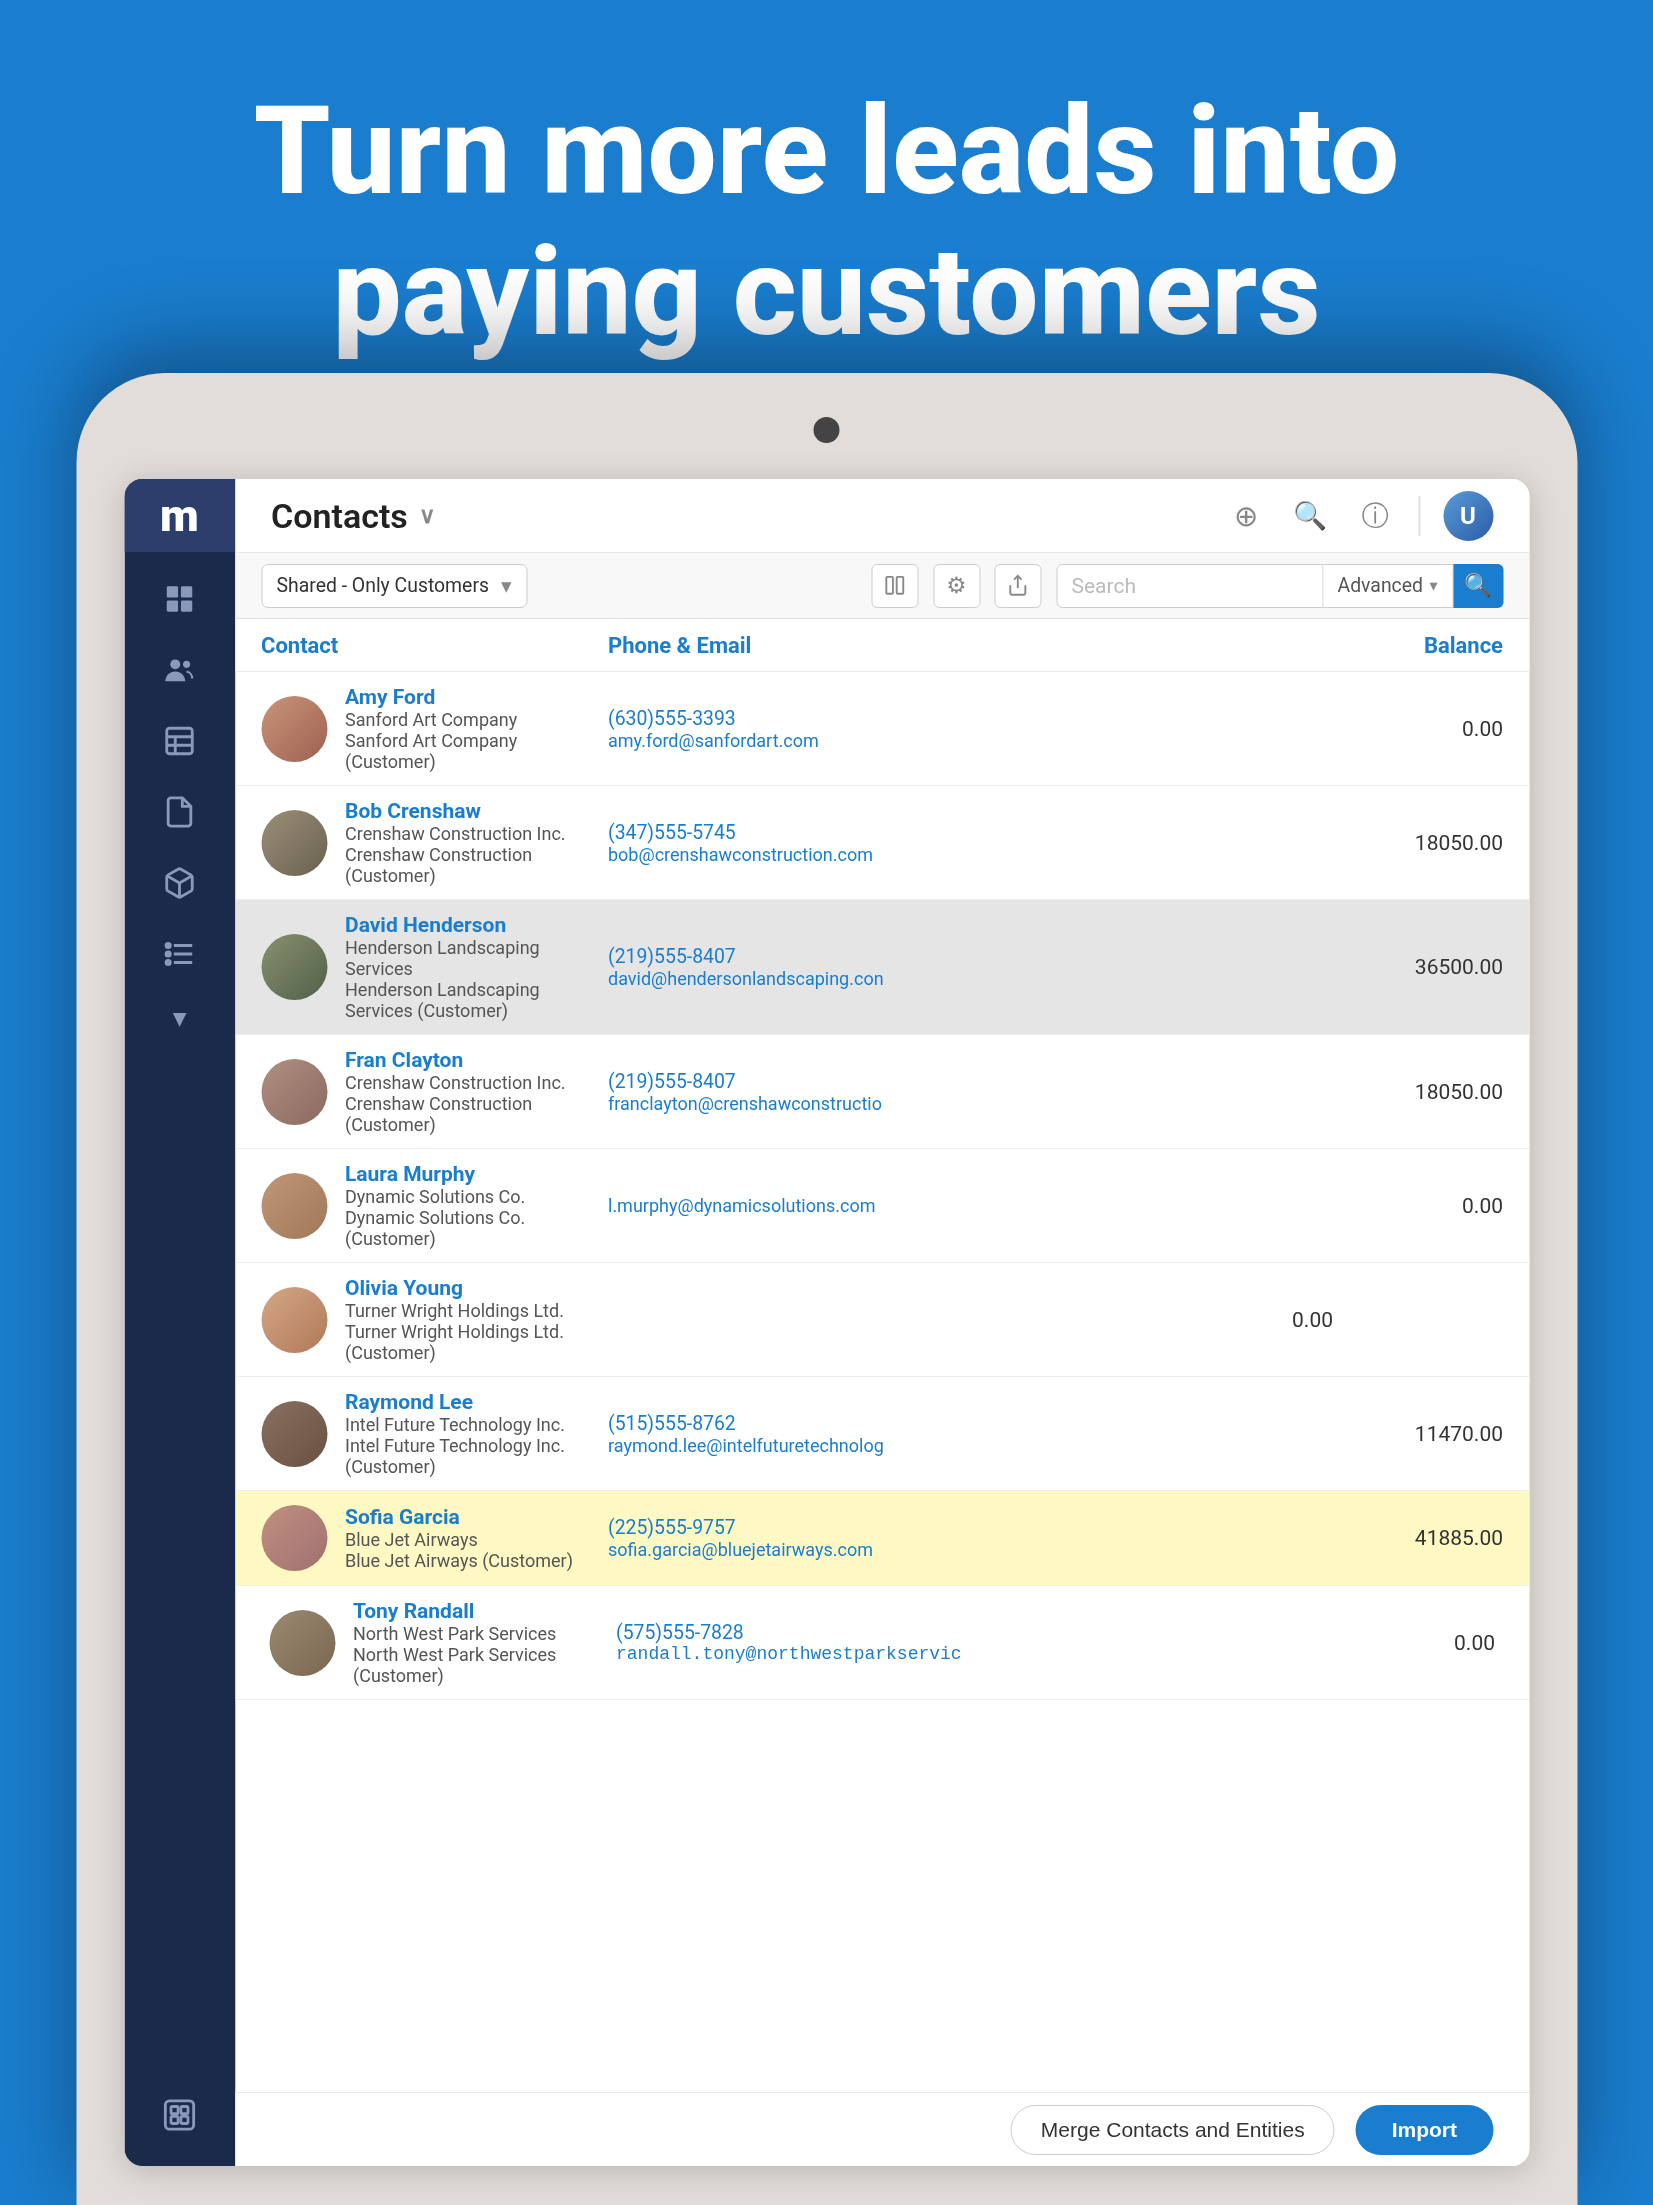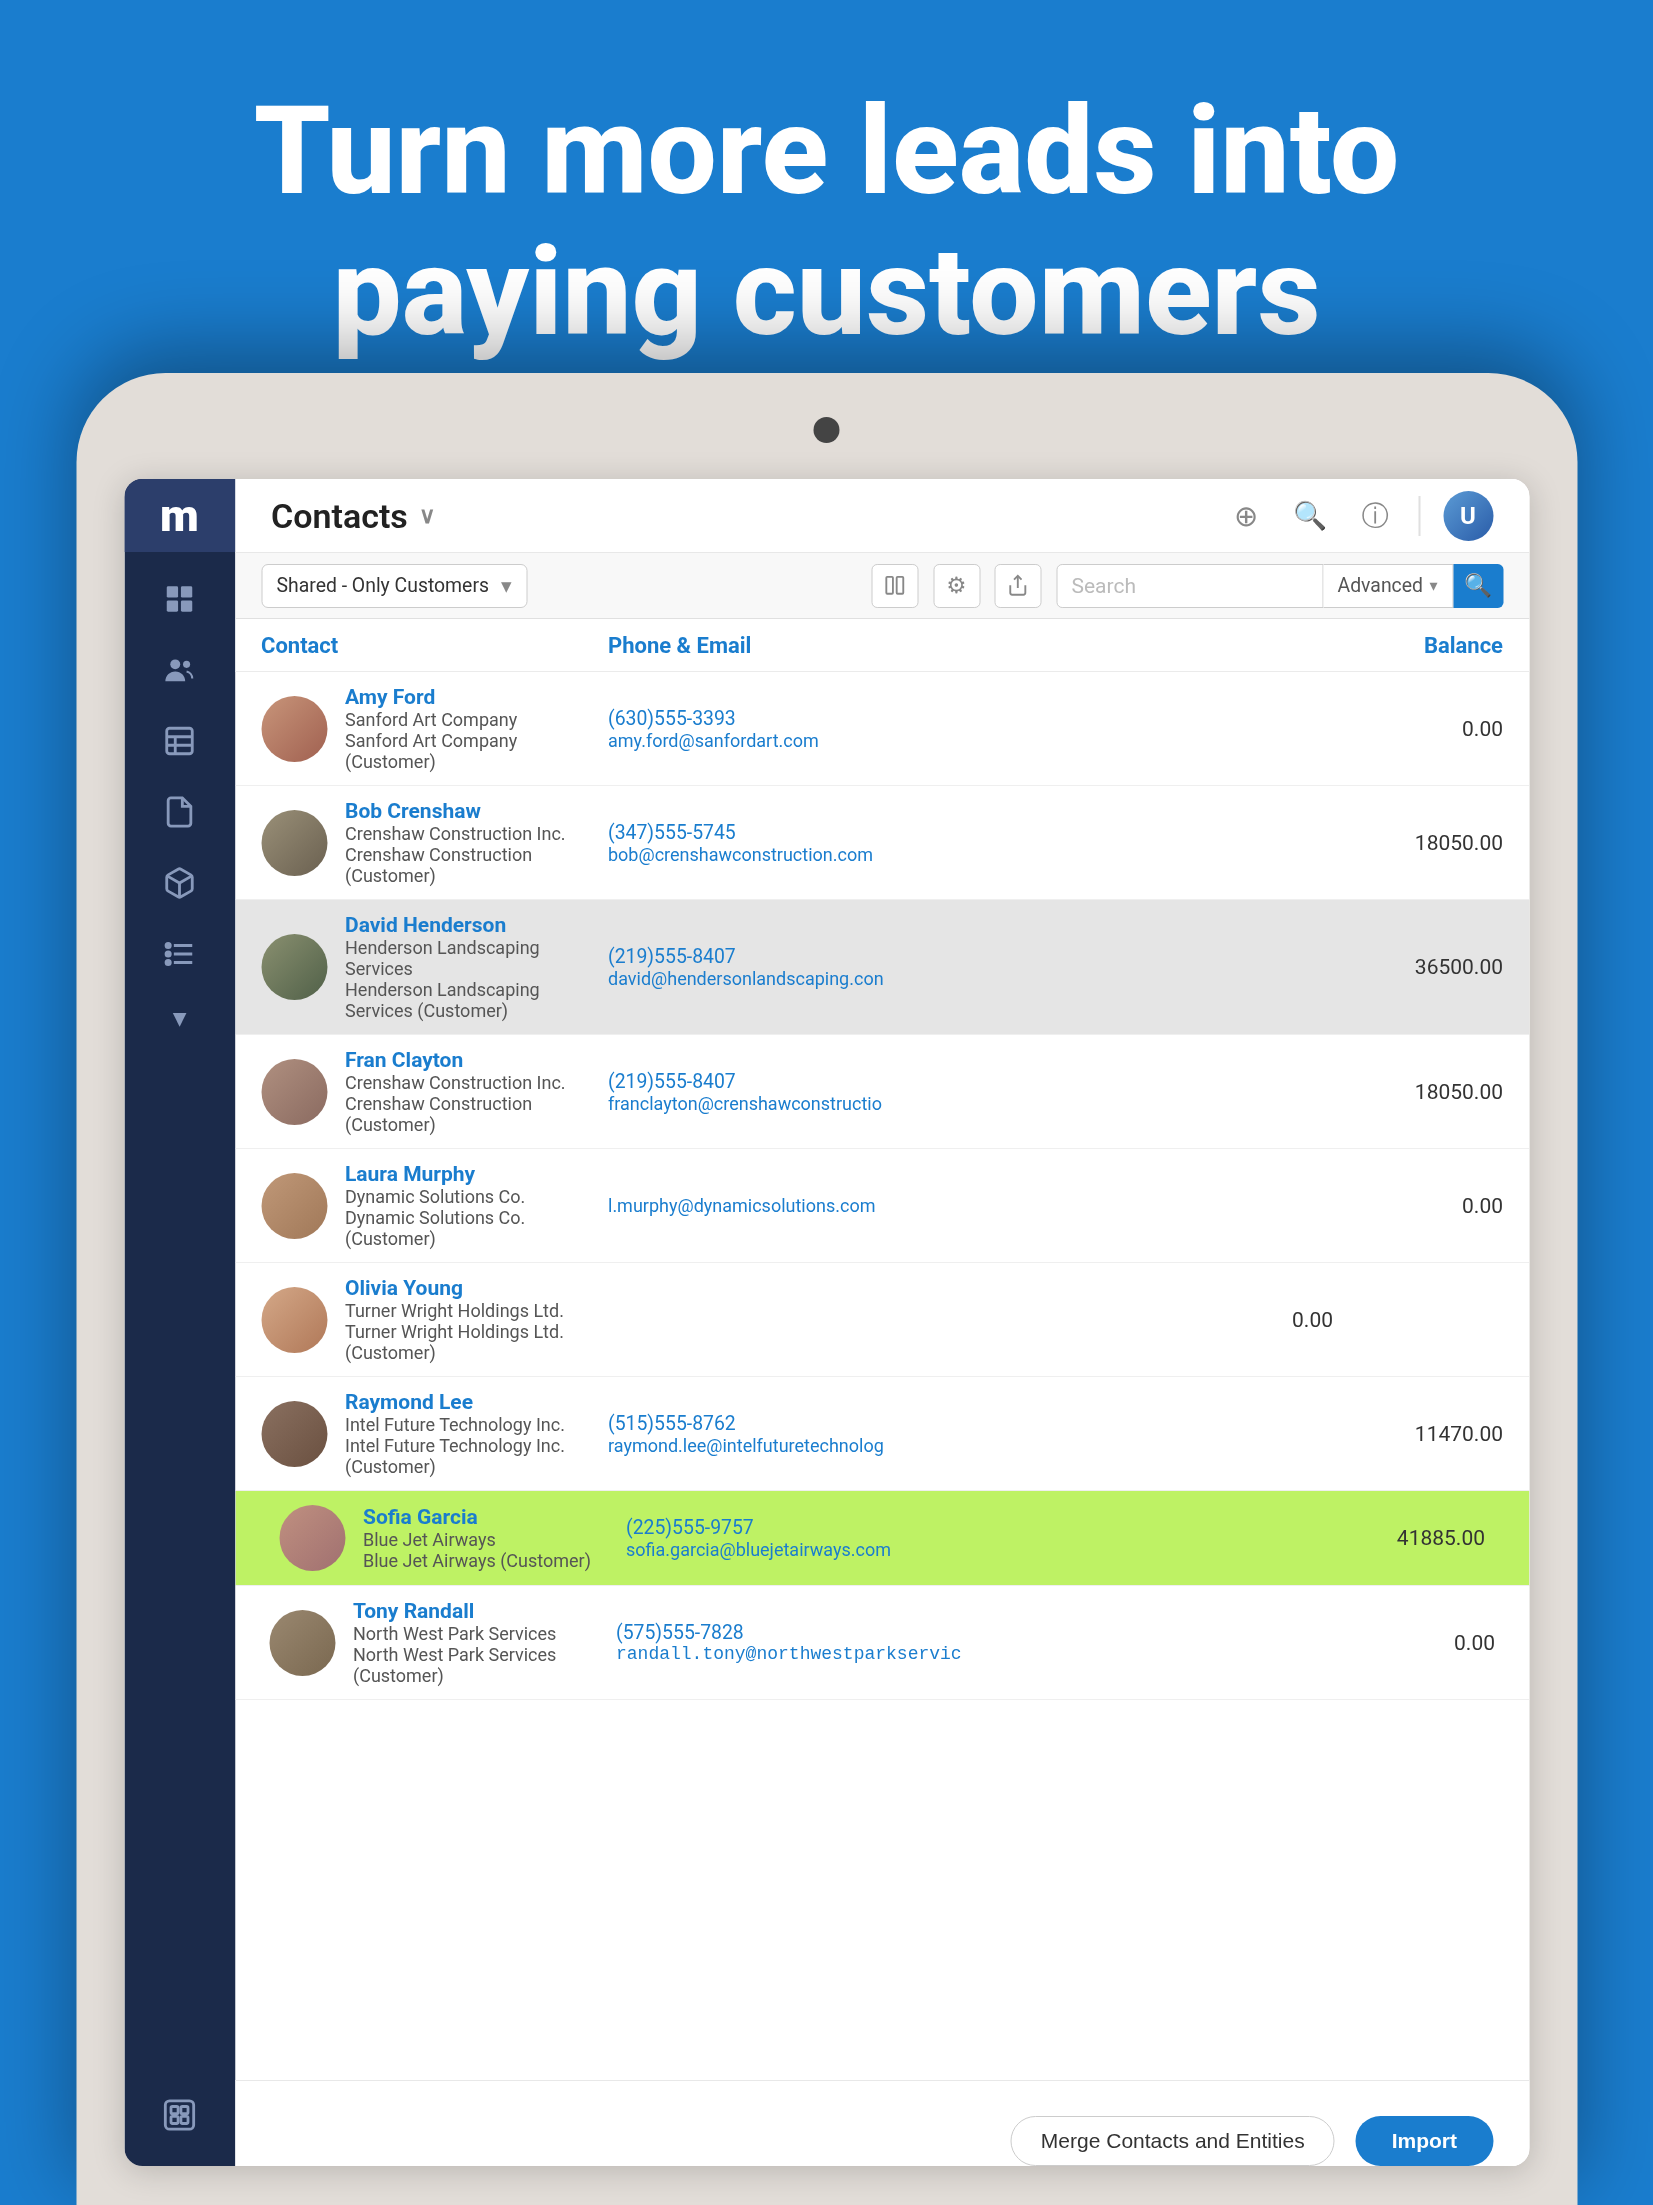--- a/index.html
+++ b/index.html
@@ -370,21 +370,21 @@
         <div style="font-size:18px;color:#555;">Intel Future Technology Inc.</div>
         <div style="font-size:18px;color:#555;">Intel Future Technology Inc. (Customer)</div>
       </div>
     </div>
     <div>
       <div style="font-size:19.4px;color:#1a7dce;">(515)555-8762</div>
       <div style="font-size:18px;color:#1a7dce;">raymond.lee@intelfuturetechnolog</div>
     </div>
     <div style="font-size:21px;color:#333;text-align:right;">11470.00</div>
   </div>
-          <div style="display: grid; grid-template-columns: 347px 1fr 170px; border-bottom: 0.8px solid rgb(239, 239, 239); padding: 13px 44px; align-items: center; background: #bef264; min-height: 95px; cursor: pointer;">
+          <div style="display: grid; grid-template-columns: 347px 1fr 170px; border-bottom: 0.8px solid rgb(239, 239, 239); padding: 13px 26px; align-items: center; background: #fef9c3; min-height: 95px; cursor: pointer;">
     <div style="display:flex;align-items:center;gap:18px;">
       <div style="
         width:66px;height:66px;border-radius:50%;flex-shrink:0;
         background:linear-gradient(135deg,#c09080,#a07070);
       " class="av-sofia"></div>
       <div>
         <div style="font-size:21px;font-weight:700;color:#1a7dce;">Sofia Garcia</div>
         <div style="font-size:18px;color:#555;">Blue Jet Airways</div>
         <div style="font-size:18px;color:#555;">Blue Jet Airways (Customer)</div>
       </div>
@@ -406,22 +406,22 @@
     </div>
     <div>
       <div style="font-size:19.4px;color:#1a7dce;">(575)555-7828</div>
       <div style="font-size:18px;color:#1a7dce;font-family:Liberation Mono, monospace;">randall.tony@northwestparkservic</div>
     </div>
     <div style="font-size:21px;color:#333;text-align:right;">0.00</div>
   </div>
         </div>
 
       <div style="
-        height:86px;background:white;border-top:0.8px solid #e8e8e8;
-        display:flex;align-items:flex-end;justify-content:flex-end;
+        height:74px;background:white;border-top:0.8px solid #e8e8e8;
+        display:flex;align-items:center;justify-content:flex-end;
         padding:0 36px;gap:21px;
       ">
         <button style="
           height:50px;padding:0 29px;border:1.2px solid #ccc;border-radius:25px;
           background:white;font-size:21px;color:#333;cursor:pointer;white-space:nowrap;
         ">Merge Contacts and Entities</button>
         <button style="
           height:50px;padding:0 36px;border-radius:25px;background:#1a7dce;
           border:none;font-size:21px;color:white;cursor:pointer;font-weight:600;
         ">Import</button>

